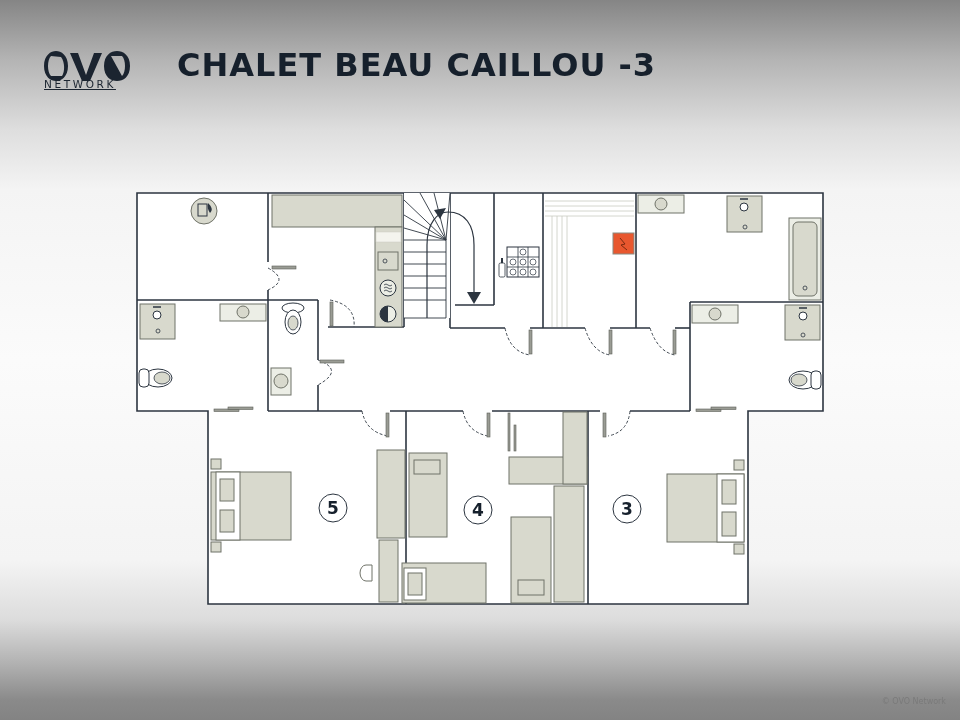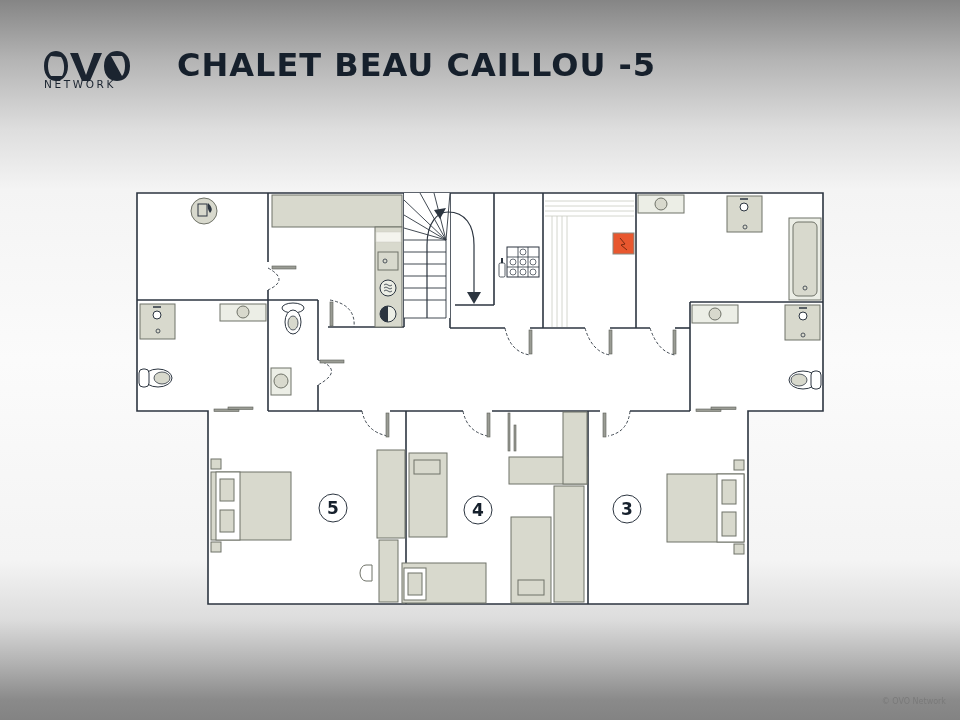--- a/index.html
+++ b/index.html
@@ -2,38 +2,38 @@
 <html><head>
 <meta charset="utf-8">
 <style>
   html, body { margin:0; padding:0; }
   body {
     width:960px; height:720px; overflow:hidden; position:relative;
     background: linear-gradient(to bottom, #858585 0px, #b4b4b4 60px, #dedede 130px, #f4f4f4 190px, #fbfbfb 360px, #f4f4f4 560px, #dcdcdc 620px, #b0b0b0 665px, #8a8a8a 700px, #838383 720px);
     font-family: "DejaVu Sans", sans-serif;
   }
   .logo { position:absolute; left:42px; top:44px; width:90px; height:46px; }
-  .logo-word { position:absolute; left:44px; top:78px; font-size:10.5px; letter-spacing:2.6px; color:#1b2430; font-family:"DejaVu Sans", sans-serif; }
+  .logo-word { position:absolute; left:44px; top:78px; font-size:10.5px; letter-spacing:2.6px; color:#1b2430; font-family:"DejaVu Sans", sans-serif;text-decoration:underline; }
   .title { position:absolute; left:177px; top:46px; font-size:32px; font-weight:bold; color:#16202c; letter-spacing:1px; font-family:"DejaVu Sans", sans-serif; }
   .copyright { position:absolute; right:14px; top:697px; font-size:8px; color:#7a7a7a; font-family:"DejaVu Sans", sans-serif; }
   .plan { position:absolute; left:0; top:0; width:960px; height:720px; }
   .room-num { font-family:"DejaVu Sans", sans-serif; font-weight:bold; font-size:17px; fill:#16202c; }
 </style>
 </head>
 <body>
 
 <svg class="logo" viewBox="0 0 90 34">
   <g fill="#1b2430">
     <path d="M2,16 C2,5 9,1 14,1 C19,1 26,5 26,16 C26,27 19,31 14,31 C9,31 2,27 2,16 Z M9,6 L20,26 C23,22 23,12 19,7 Z M9,6 C5,10 5,22 9,26 L20,26 Z" fill-rule="evenodd"></path>
     <path d="M28,3 L36,3 L44,25 L52,3 L60,3 L48,31 L40,31 Z"></path>
     <path d="M62,16 C62,5 69,1 75,1 C81,1 88,5 88,16 C88,27 81,31 75,31 C69,31 62,27 62,16 Z M69,6 L80,26 C84,22 84,10 80,6 Z" fill-rule="evenodd"></path>
   </g>
 </svg>
 <div class="logo-word">NETWORK</div>
-<div class="title">CHALET BEAU CAILLOU -5</div>
+<div class="title">CHALET BEAU CAILLOU -3</div>
 
 <svg class="plan" viewBox="0 0 960 720">
   <defs>
     <style>
       .w { stroke:#2c3540; stroke-width:1.6; fill:none; }
       .f { fill:#d8d9cd; stroke:#6f7268; stroke-width:1; }
       .fl { fill:#eceee6; stroke:#6f7268; stroke-width:1; }
       .d { stroke:#2c3540; stroke-width:0.9; fill:none; stroke-dasharray:3,2; }
       .leaf { fill:#9a9c94; stroke:#5b5e58; stroke-width:0.6; }
       .st { stroke:#2c3540; stroke-width:0.9; fill:none; }

